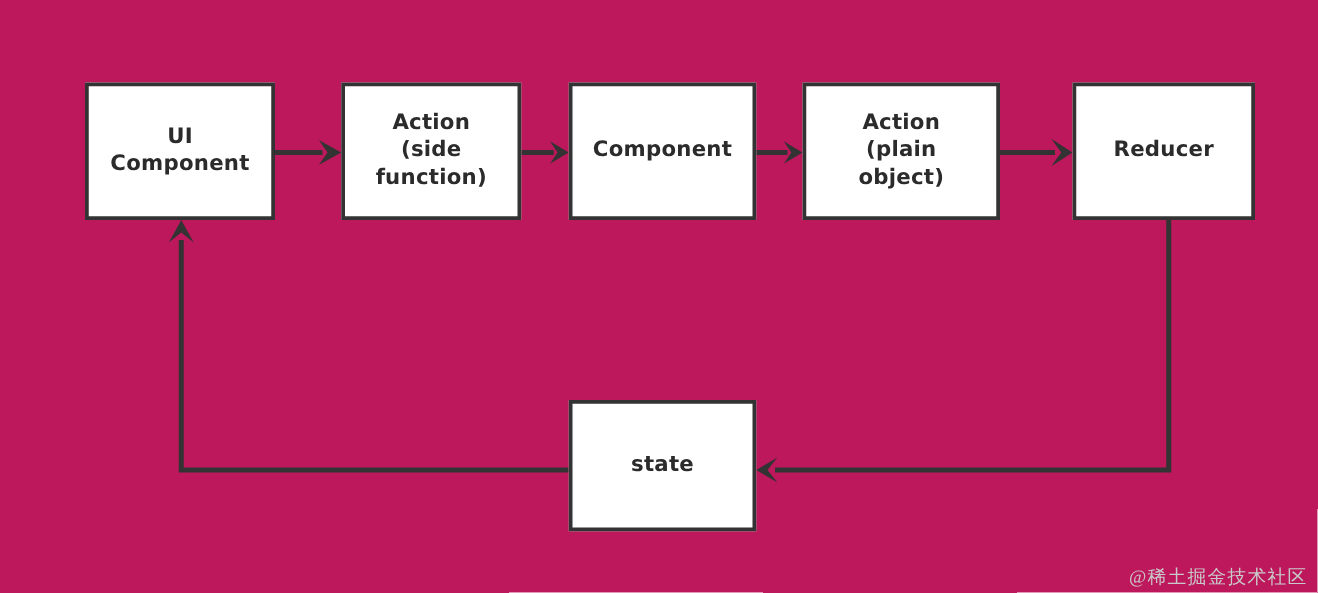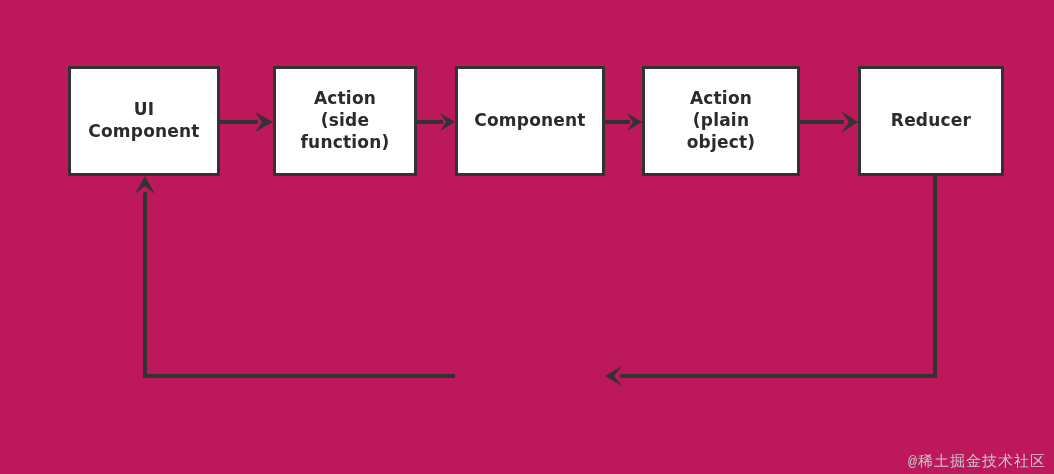--- a/index.html
+++ b/index.html
@@ -50,21 +50,21 @@
   .edge-head {
     fill: #333333;
     stroke: none;
   }
   .watermark {
     position: absolute;
     right: 8px;
     bottom: 3px;
     font-size: 15px;
     color: #c9c9c9;
-    font-family: Liberation Mono, monospace;
+    font-family: Liberation Serif, serif;
     letter-spacing: 1px;
     user-select: none;
   }
 </style>
 </head>
 <body>
 
 <div id="canvas">
 
   <svg id="flow-svg" viewBox="0 0 1054 474" xmlns="http://www.w3.org/2000/svg">
@@ -118,16 +118,19 @@
   <div class="node" style="left:642px; top:66px; width:158px; height:110px;">
     <span class="node-label">Action
 (plain
 object)</span>
   </div>
 
   <div class="node" style="left:858px; top:66px; width:146px; height:110px;">
     <span class="node-label">Reducer</span>
   </div>
 
+  <div class="node" style="left:455px; top:320px; width:150px; height:105px;">
+    <span class="node-label">state</span>
+  </div>
 
   <div class="watermark">@稀土掘金技术社区</div>
 
 </div>
 
 </body></html>

